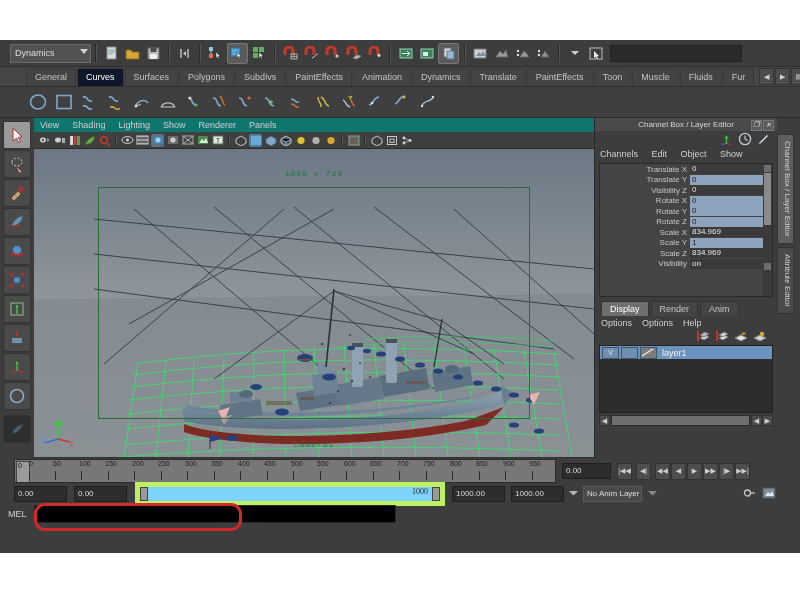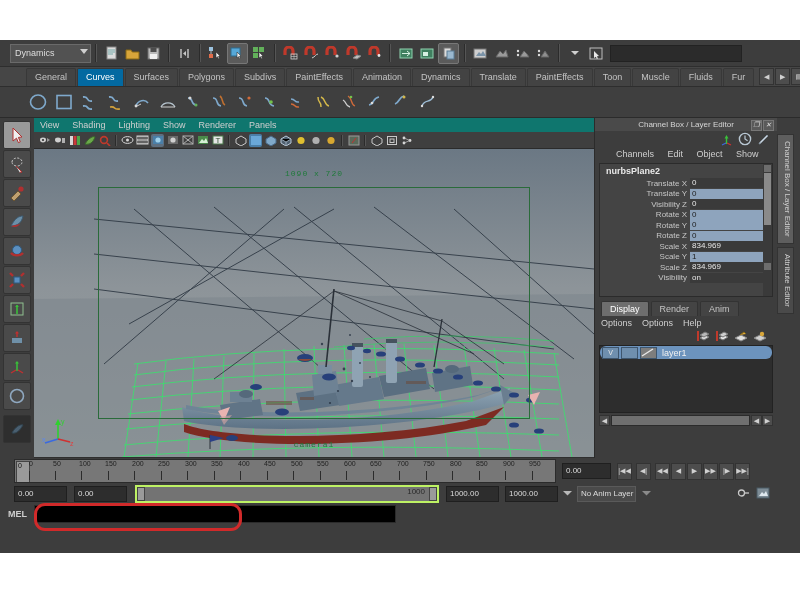--- a/index.html
+++ b/index.html
@@ -15,21 +15,21 @@
                 border-right:4px solid transparent;border-top:5px solid #cfcfcf;}
   .sep{width:1px;height:18px;background:#2b2b2b;margin:0 4px;border-right:1px solid #555;}
   .ticon{width:19px;height:19px;margin:0 1px;border-radius:2px;position:relative;
          display:flex;align-items:center;justify-content:center;font-size:11px;}
   .ticon.on{background:#5b5b5b;border:1px solid #777;}
   .fld{height:15px;background:#2b2b2b;border:1px solid #222;}
   
   #shelftabs{height:19px;background:#464646;border-bottom:1px solid #2e2e2e;padding-left:26px;}
   .stab{height:17px;line-height:17px;padding:0 8px;font-size:9px;color:#c4c4c4;background:#434343;
         border:1px solid #383838;border-bottom:none;margin-right:1px;border-radius:2px 2px 0 0;}
-  .stab.sel{background:#0369a1;color:#fff;}
+  .stab.sel{background:#0f172a;color:#fff;}
   #shelfbar{height:30px;background:#3f3f3f;border-bottom:1px solid #2b2b2b;padding-left:26px;}
   .sh{width:24px;height:24px;margin-right:2px;display:flex;align-items:center;justify-content:center;}
   
   #bodywrap{display:flex;height:340px;}
   #lefttool{width:34px;background:#3d3d3d;padding-top:2px;}
   .lt{width:26px;height:26px;margin:1px auto;background:#4a4a4a;border:1px solid #333;border-radius:2px;
       display:flex;align-items:center;justify-content:center;}
   .lt.on{background:#9a9a9a;}
   
   #vpwrap{width:560px;background:#2f2f2f;}
@@ -45,63 +45,63 @@
            font-family:"Liberation Mono",monospace;font-size:8px;letter-spacing:1px;}
   #camtext{position:absolute;bottom:8px;left:0;width:560px;text-align:center;color:#1f7a3a;
            font-family:"Liberation Mono",monospace;font-size:8px;letter-spacing:1px;}
   #axis{position:absolute;left:6px;bottom:6px;}
   
   #cb{width:182px;background:#3d3d3d;border-left:1px solid #2b2b2b;}
   #cbtitle{height:13px;background:#4a4a4a;font-size:8px;color:#d6d6d6;text-align:center;line-height:13px;position:relative;}
   .cbbtn{position:absolute;top:2px;width:9px;height:9px;background:#5a5a5a;border:1px solid #777;font-size:7px;
          line-height:8px;text-align:center;color:#ddd;}
   #cbicons{height:18px;display:flex;justify-content:flex-end;align-items:center;padding-right:6px;gap:5px;}
-  #cbmenu{height:14px;font-size:9px;color:#cfcfcf;padding-left:5px;margin-left:16px;}
+  #cbmenu{height:14px;font-size:9px;color:#cfcfcf;padding-left:5px;}
   #cbmenu span{margin-right:11px;}
   #cblist{margin:0 4px;background:#444;border:1px solid #2b2b2b;height:132px;position:relative;overflow:hidden;}
   #cbobj{font-size:9px;color:#e8e8e8;font-weight:bold;padding:2px 0 2px 6px;}
   .crow{display:flex;height:10.5px;align-items:center;font-size:8px;}
   .clab{flex:1;text-align:right;padding-right:3px;color:#c6c6c6;}
   .cval{width:80px;height:10px;line-height:10px;padding-left:2px;color:#e6e6e6;background:#3a3a3a;}
   .cval.hi{background:#8ea4bd;color:#1d1d1d;}
   #cbscroll{position:absolute;right:0;top:0;width:9px;height:100%;background:#3a3a3a;}
   
   #letabs{height:15px;padding-left:6px;margin-top:4px;}
   .ltab{height:14px;line-height:14px;padding:0 8px;font-size:9px;background:#444;border:1px solid #333;
         border-bottom:none;margin-right:2px;color:#c4c4c4;border-radius:2px 2px 0 0;}
   .ltab.sel{background:#6e6e6e;color:#fff;}
   #lemenu{height:13px;font-size:9px;color:#cfcfcf;padding-left:6px;}
   #lemenu span{margin-right:10px;}
   #leicons{height:16px;display:flex;justify-content:flex-end;gap:5px;padding-right:10px;align-items:center;}
   #lelist{margin:0 4px;background:#2d2d2d;border:1px solid #222;height:66px;}
-  #lerow{height:13px;background:#6c93bd;display:flex;align-items:center;padding-left:2px;gap:2px;border-radius:6px;}
+  #lerow{height:13px;background:#6c93bd;display:flex;align-items:center;padding-left:2px;gap:2px;}
   .lebox{width:15px;height:10px;background:#6f8fae;border:1px solid #3e566e;font-size:7px;color:#e8e8e8;
          text-align:center;line-height:9px;}
   #lescroll{height:11px;margin:2px 4px 0 4px;display:flex;align-items:center;}
   
   #vtabs{width:15px;background:#3d3d3d;padding-top:16px;}
   .vtab{width:13px;writing-mode:vertical-rl;font-size:8px;color:#cfcfcf;background:#4a4a4a;
         border:1px solid #333;padding:6px 1px;margin-bottom:3px;}
   .vtab.sel{background:#5e5e5e;}
   
   #timewrap{background:#3d3d3d;}
   #timerow{height:26px;display:flex;align-items:center;}
   #timeslider{margin-left:14px;width:540px;height:22px;background:#777;border:1px solid #2b2b2b;position:relative;overflow:hidden;}
   .tick{position:absolute;top:11px;width:1px;height:9px;background:#2b2b2b;}
   .tlab{position:absolute;top:0px;font-size:7px;color:#1f1f1f;font-family:"Liberation Sans",sans-serif;}
   #curframe{position:absolute;left:1px;top:1px;width:11px;height:20px;background:#9a9a9a;border:1px solid #444;
             font-size:7px;color:#111;padding-left:1px;}
   #rangerow{height:20px;display:flex;align-items:center;gap:2px;padding-left:14px;}
   .numfld{height:14px;background:#2d2d2d;border:1px solid #1f1f1f;font-size:8px;color:#dcdcdc;
           line-height:14px;padding-left:3px;}
-  #rangebar{height:14px;background:#737373;border:2px solid #bef264;position:relative;flex:none;}
+  #rangebar{height:14px;background:#7dd3fc;border:5px solid #bef264;position:relative;flex:none;font-family:Liberation Serif, serif;}
   .pb{width:13px;height:15px;background:#4d4d4d;border:1px solid #333;display:flex;align-items:center;
       justify-content:center;font-size:7px;color:#d0d0d0;}
   
-  #cmdrow{height:20px;display:flex;align-items:center;padding-left:8px;position:relative;font-weight:bold;}
+  #cmdrow{height:20px;display:flex;align-items:center;padding-left:8px;position:relative;}
   #melbl{font-size:9px;color:#cfcfcf;width:18px;}
   #cmdfld{width:372px;height:14px;background:#b9b9b9;border:1px solid #2b2b2b;font-size:9px;color:#111;
           line-height:14px;padding-left:4px;}
   #cmdoval{position:absolute;left:34px;top:-1px;width:202px;height:22px;border:3px solid #d12a2a;
            border-radius:11px;pointer-events:none;}
   #cmdout{width:360px;height:16px;background:#000;border:1px solid #2b2b2b;margin-left:8px;}
   #helpline{height:14px;background:#3d3d3d;}
 </style>
 </head>
 <body>
@@ -799,21 +799,20 @@
       </div>
 
       <div id="cbmenu">
         <span>Channels</span>
         <span>Edit</span>
         <span>Object</span>
         <span>Show</span>
       </div>
 
       <div id="cblist">
-        <div id="cbobj">nurbsPlane2</div>
         <div class="crow">
           <span class="clab">Translate X</span>
           <span class="cval">0</span>
           </div>
         <div class="crow">
           <span class="clab">Translate Y</span>
           <span class="cval hi">0</span>
           </div>
         <div class="crow">
           <span class="clab">Visibility Z</span>

